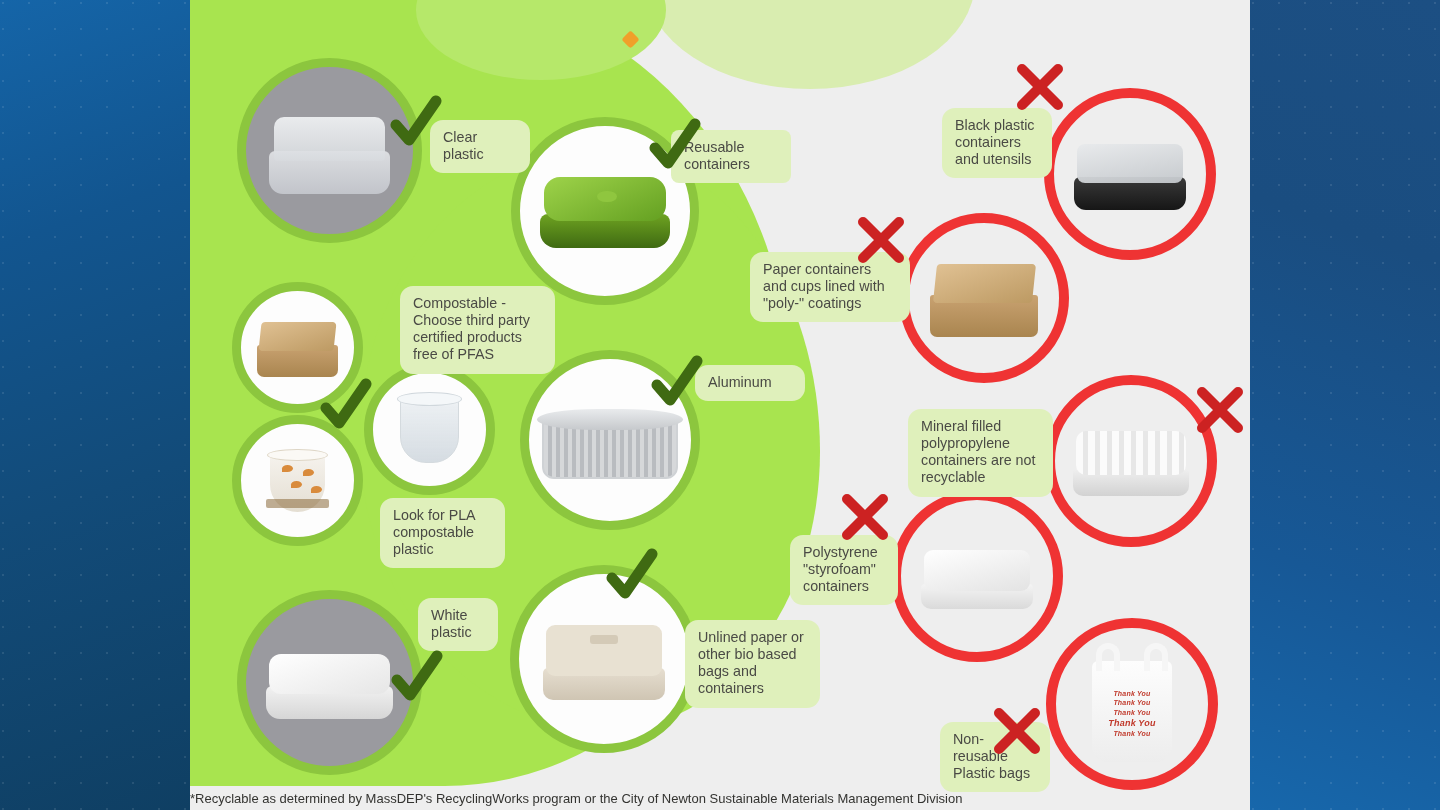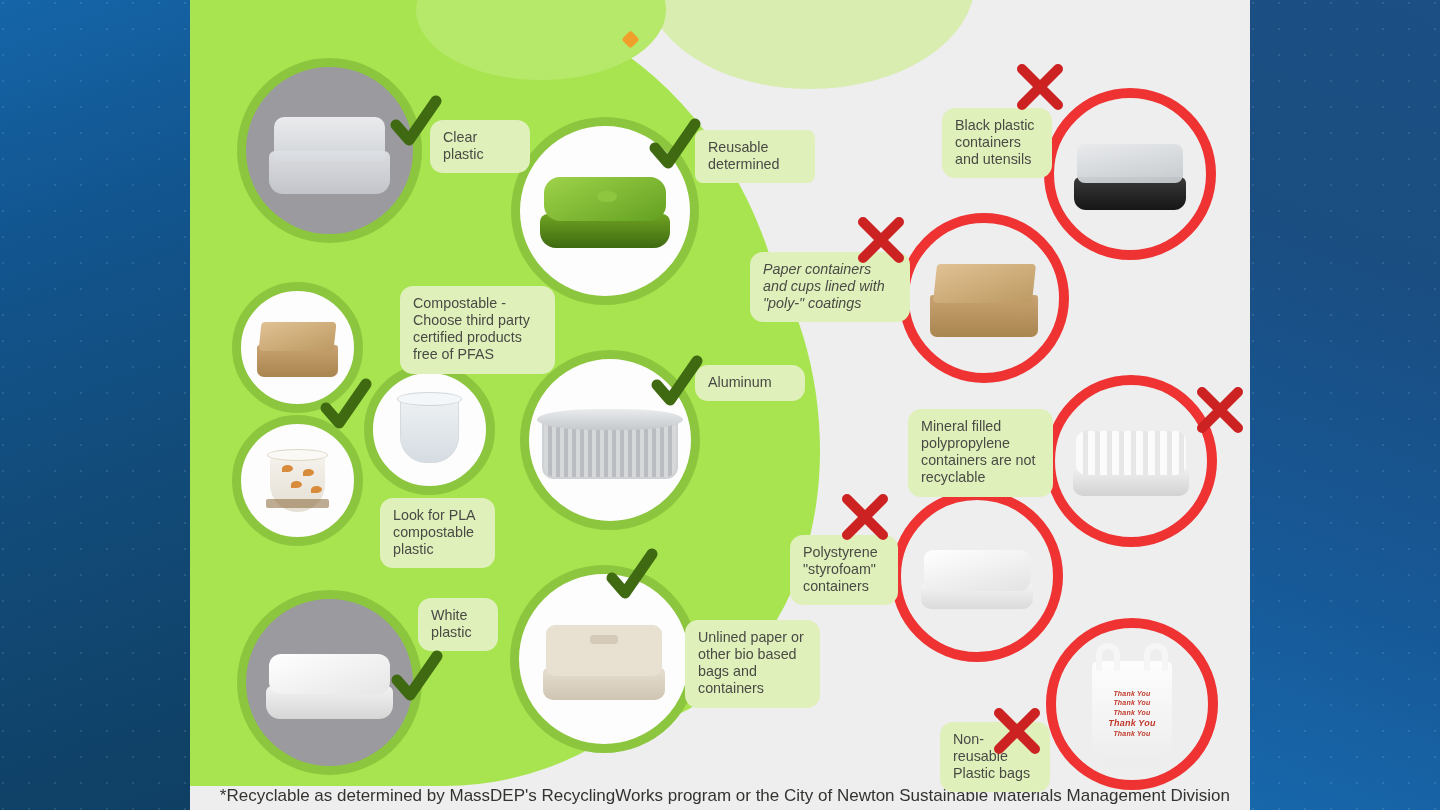--- a/index.html
+++ b/index.html
@@ -98,21 +98,21 @@
   
   .chip {
     position: absolute; background: #dff0bb; border-radius: 13px;
     color: #4a4a45; font-size: 14.3px; line-height: 1.2;
     padding: 9px 13px 10px 13px; z-index: 5;
   }
 
   
   #footnote {
     position: absolute; left: 0; bottom: 4px; width: 1040px;
-    text-align: right; font-size: 17px; color: #333330;
+    text-align: left; font-size: 13px; color: #333330;
   }
 
   
   .art { position: relative; width: 100%; height: 100%; }
   .art i { position: absolute; display: block; }
 
   
   .clam-body { left: 14%; top: 50%; width: 72%; height: 26%;
     background: linear-gradient(180deg,#e7e9ec,#c9ccd2); border-radius: 6px 6px 14px 14px;
     opacity: .85; }
@@ -260,21 +260,21 @@
           <i class="cup-leaf" style="left:36%;top:36%"></i>
           <i class="cup-leaf" style="left:55%;top:40%"></i>
           <i class="cup-leaf" style="left:44%;top:50%"></i>
           <i class="cup-leaf" style="left:62%;top:55%"></i>
           <i style="left:22%;top:66%;width:56%;height:9px;background:#8b6a3a;opacity:.55;border-radius:2px;"></i>
         </div>
       </div>
       <svg class="check" style="left:126px;top:378px;" viewBox="0 0 58 58">
         <path d="M10 30 L23 45 L50 6" fill="none" stroke="#3f6a12" stroke-width="11" stroke-linecap="round" stroke-linejoin="round"></path>
       </svg>
-      <div class="chip" style="left:190px;top:498px;width:115px;">Look for PLA compostable plastic</div>
+      <div class="chip" style="left:190px;top:498px;width:125px;">Look for PLA compostable plastic</div>
     </div>
 
     <div class="node">
       <div class="circle ok g" style="left:47px;top:590px;width:185px;height:185px;">
         <div class="art">
           <i class="wp-b"></i>
             <i class="wp-l"></i>
         </div>
       </div>
       <svg class="check" style="left:197px;top:650px;" viewBox="0 0 58 58">
@@ -290,23 +290,23 @@
       <div class="circle ok w" style="left:321px;top:117px;width:188px;height:188px;">
         <div class="art">
           <i class="gr-bot"></i>
             <i class="gr-lid"></i>
           <i style="left:45%;top:38%;width:12%;height:7%;background:#8fc63f;border-radius:50%;"></i>
         </div>
       </div>
       <svg class="check" style="left:455px;top:118px;" viewBox="0 0 58 58">
         <path d="M10 30 L23 45 L50 6" fill="none" stroke="#3f6a12" stroke-width="11" stroke-linecap="round" stroke-linejoin="round"></path>
       </svg>
-      <div class="chip" style="left:505px;top:130px;width:120px;border-radius:8px;">
+      <div class="chip" style="left:481px;top:130px;width:120px;border-radius:8px;">
         <div>Reusable</div>
-        <div>determined</div>
+        <div>containers</div>
       </div>
     </div>
 
     <div class="node">
       <div class="circle ok w" style="left:330px;top:350px;width:180px;height:180px;">
         <div class="art">
           <i class="alu"></i>
             <i class="alu-rim"></i>
         </div>
       </div>
@@ -337,21 +337,21 @@
           <i class="bk-b"></i>
             <i class="bk-l"></i>
         </div>
       </div>
       <svg class="cross" style="left:825px;top:62px;" viewBox="0 0 50 50">
         <path d="M7 7 L43 43 M43 7 L7 43" stroke="#cc2222" stroke-width="10" stroke-linecap="round"></path>
       </svg>
     </div>
 
     <div class="node">
-      <div class="chip" style="left:560px;top:252px;width:160px;font-style:italic;">Paper containers and cups lined with "poly-" coatings</div>
+      <div class="chip" style="left:560px;top:252px;width:160px;">Paper containers and cups lined with "poly-" coatings</div>
       <div class="circle bad" style="left:709px;top:213px;width:170px;height:170px;">
         <div class="art">
           <i class="kraft-b"></i>
             <i class="kraft-l"></i>
         </div>
       </div>
       <svg class="cross" style="left:666px;top:215px;" viewBox="0 0 50 50">
         <path d="M7 7 L43 43 M43 7 L7 43" stroke="#cc2222" stroke-width="10" stroke-linecap="round"></path>
       </svg>
     </div>

